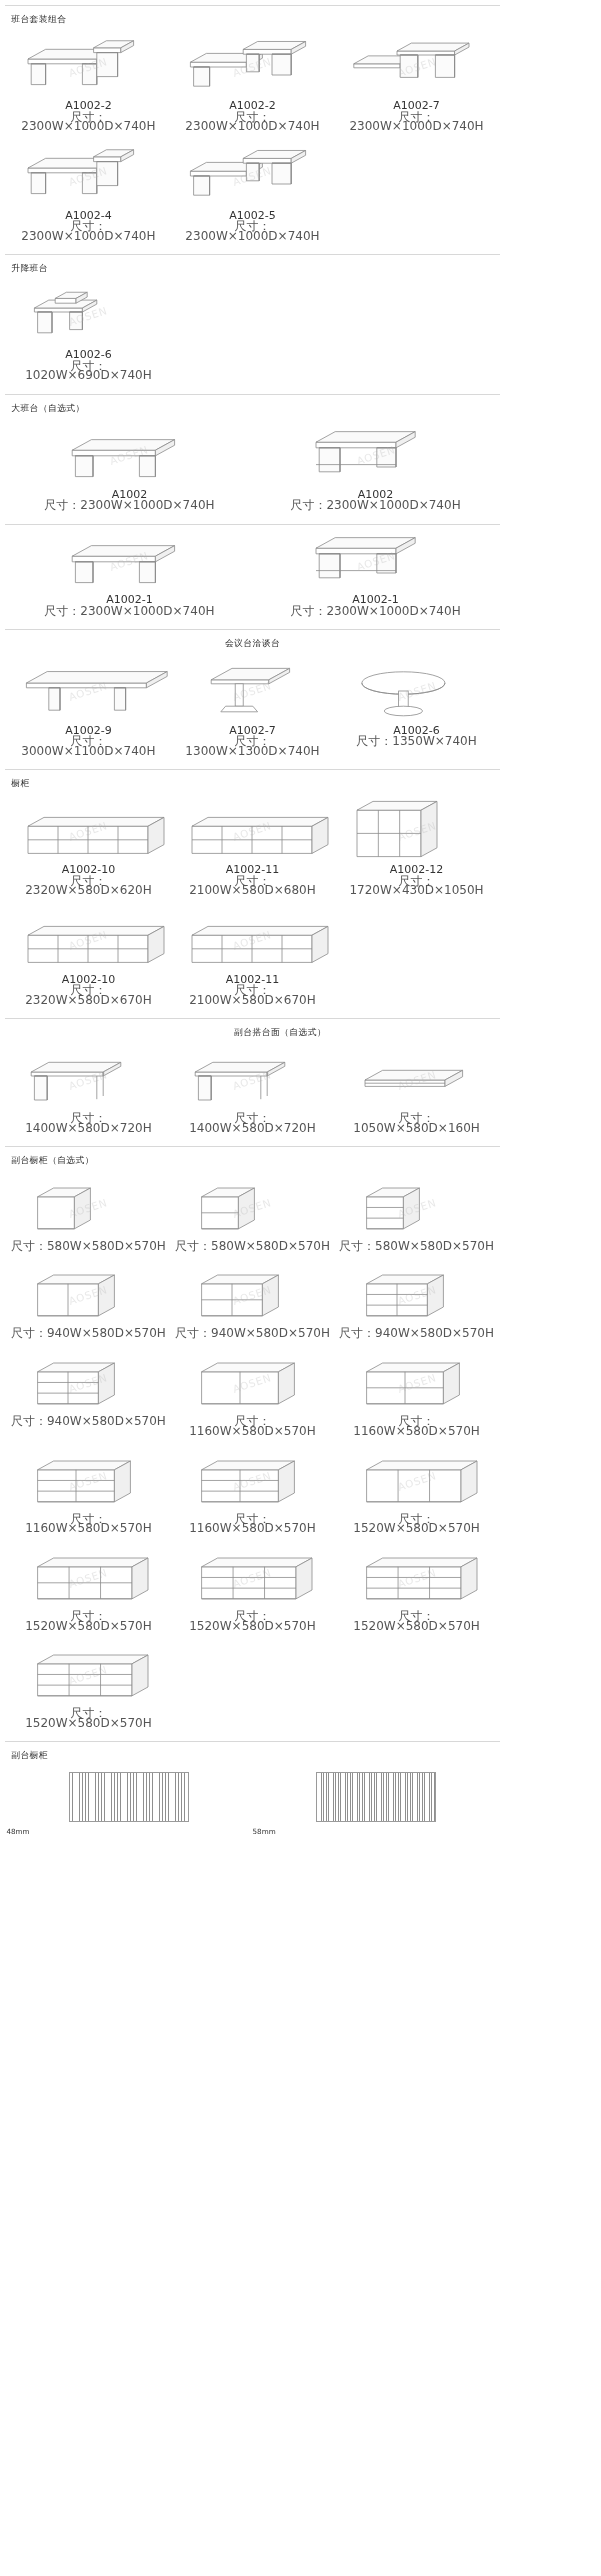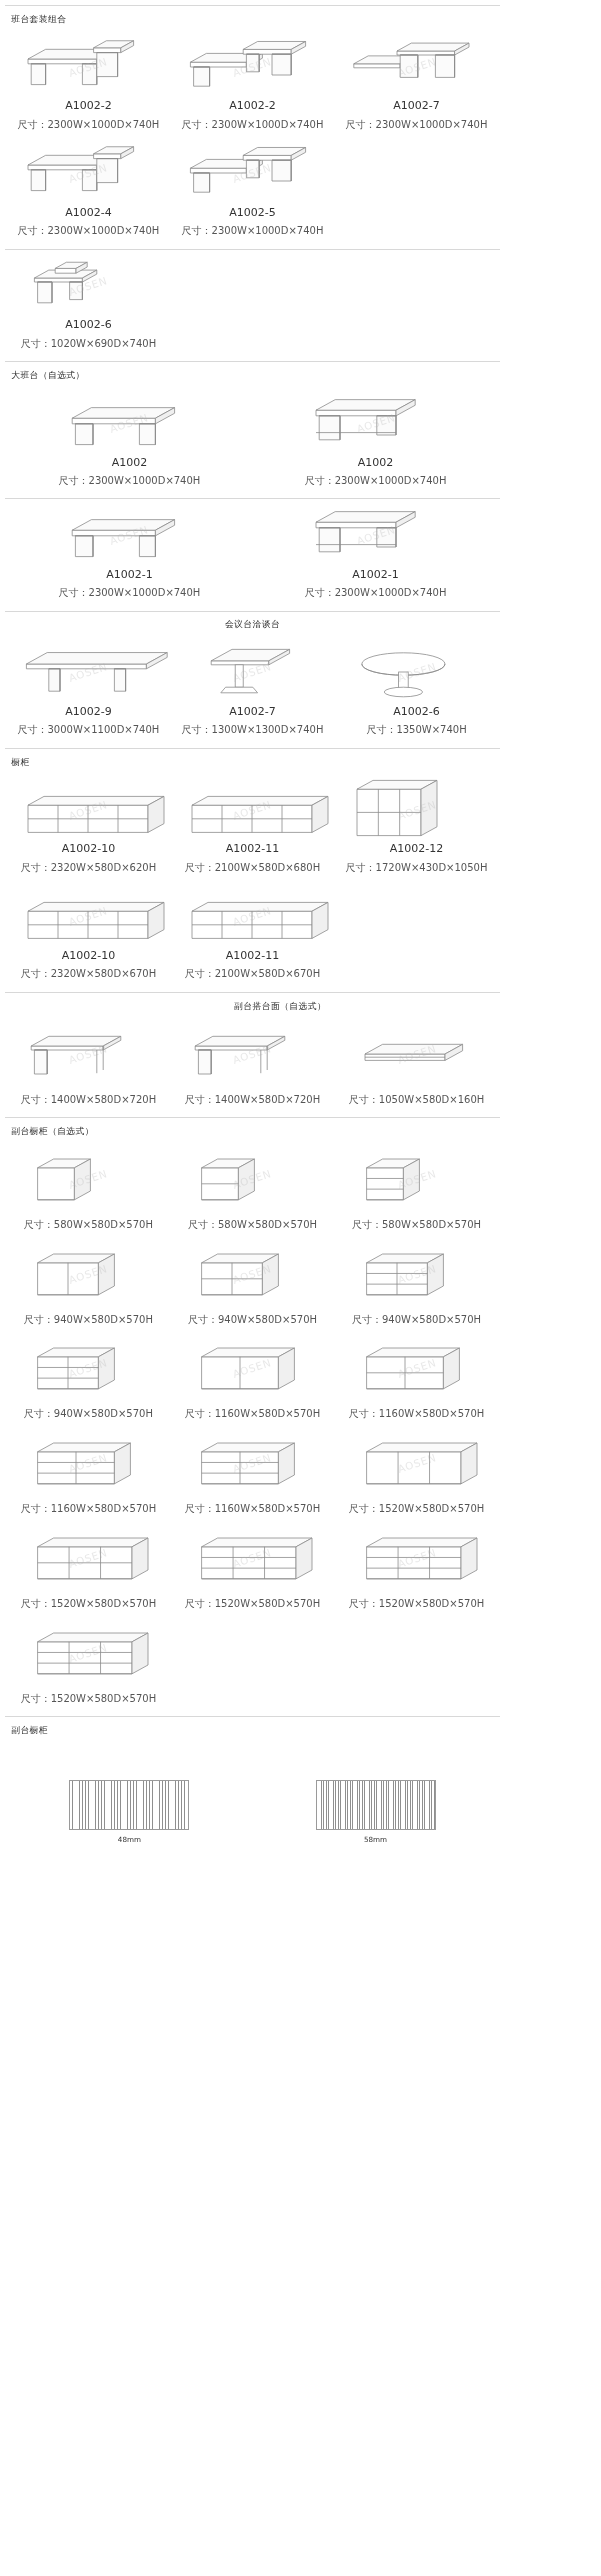--- a/index.html
+++ b/index.html
@@ -55,40 +55,40 @@
     overflow: hidden;
   }
   .thumb svg { display: block; overflow: visible; }
   .code {
     font-size: 11px;
     color: #333;
     margin-top: 1.6px;
     line-height: 10.4px;
   }
   .dim {
-    font-size: 10px;
+    font-size: 12px;
     color: #555;
-    margin-top: 8px;
+    margin-top: 1px;
     line-height: 9.6px;
   }
   .wm {
     position: absolute;
     left: 50%; top: 50%;
     transform: translate(-50%, -50%) rotate(-18deg);
     font-size: 10.4px;
     color: rgba(180,180,180,0.30);
     pointer-events: none;
     white-space: nowrap;
     letter-spacing: 0.8px;
   }
   .thick-row {
     display: flex;
     padding: 4.8px 0 11.2px 0;
   }
-  .thick-cell { width: 50%; text-align: center; margin-top: 34px; }
+  .thick-cell { width: 50%; text-align: left; }
   .thick-box {
     width: 120px;
     height: 50px;
     border: 0.8px solid #9a9a9a;
     margin: 0 auto 4.8px auto;
     position: relative;
     background: repeating-linear-gradient(
       to right,
       #ffffff 0px, #ffffff 2.4px, #8f8f8f 2.4px, #8f8f8f 3.2px
     );
@@ -224,20 +224,21 @@
               </svg>
               <span class="wm">AOSEN</span>
             </div>
             <div class="code">A1002-5</div>
             <div class="dim">尺寸：2300W×1000D×740H</div>
           </div>
         </div>
       </div>
       <div class="divider"></div>
       <div class="section">
+        <div class="section-header">升降班台</div>
         <div class="grid cols3">
           <div class="cell">
             <div class="thumb">
               <svg width="136" height="64" viewBox="0 0 170 80">
                 <polygon points="18,30 78,30 78,35 18,35" stroke="#8c8c8c" stroke-width="1" fill="#ffffff"></polygon>
                 <polygon points="18,30 36,20.1 96,20.1 78,30" stroke="#8c8c8c" stroke-width="1" fill="#fafafa"></polygon>
                 <polygon points="78,30 96,20.1 96,25.1 78,35" stroke="#8c8c8c" stroke-width="1" fill="#f0f0f0"></polygon>
                 <polygon points="44,18 70,18 70,24 44,24" stroke="#8c8c8c" stroke-width="1" fill="#ffffff"></polygon>
                 <polygon points="44,18 58,10.299999999999999 84,10.299999999999999 70,18" stroke="#8c8c8c" stroke-width="1" fill="#fafafa"></polygon>
                 <polygon points="70,18 84,10.299999999999999 84,16.299999999999997 70,24" stroke="#8c8c8c" stroke-width="1" fill="#f0f0f0"></polygon>

